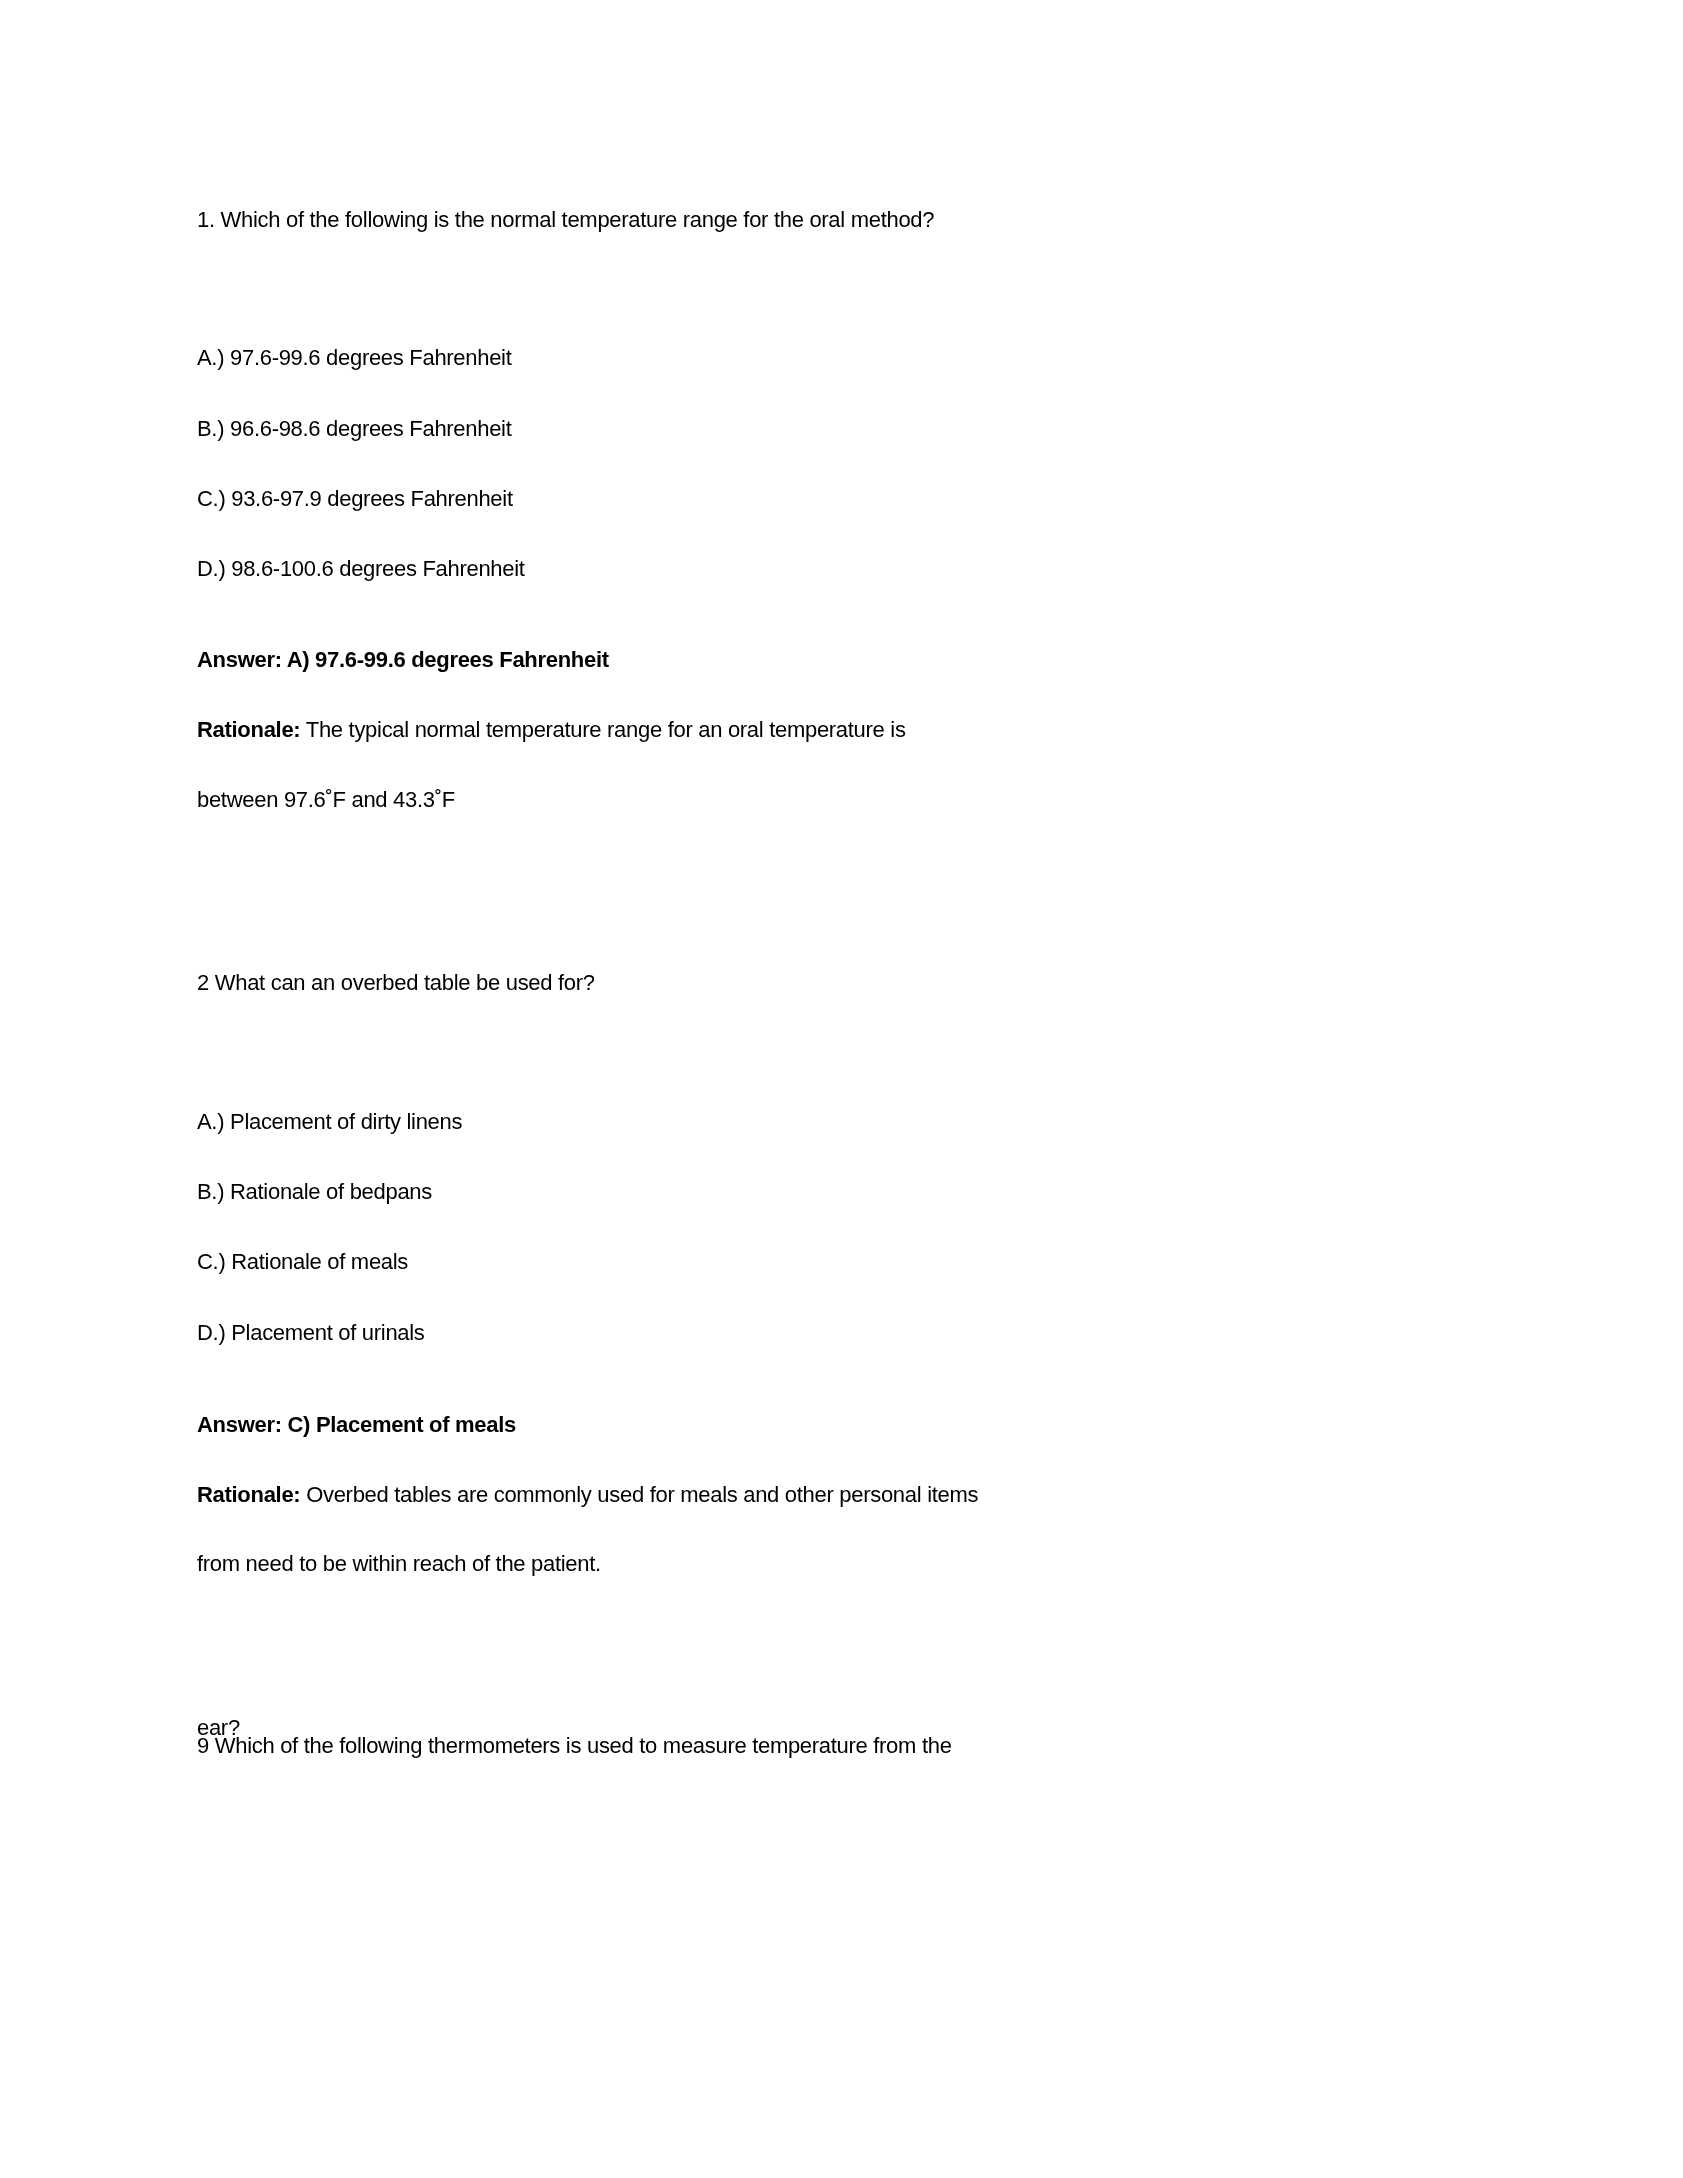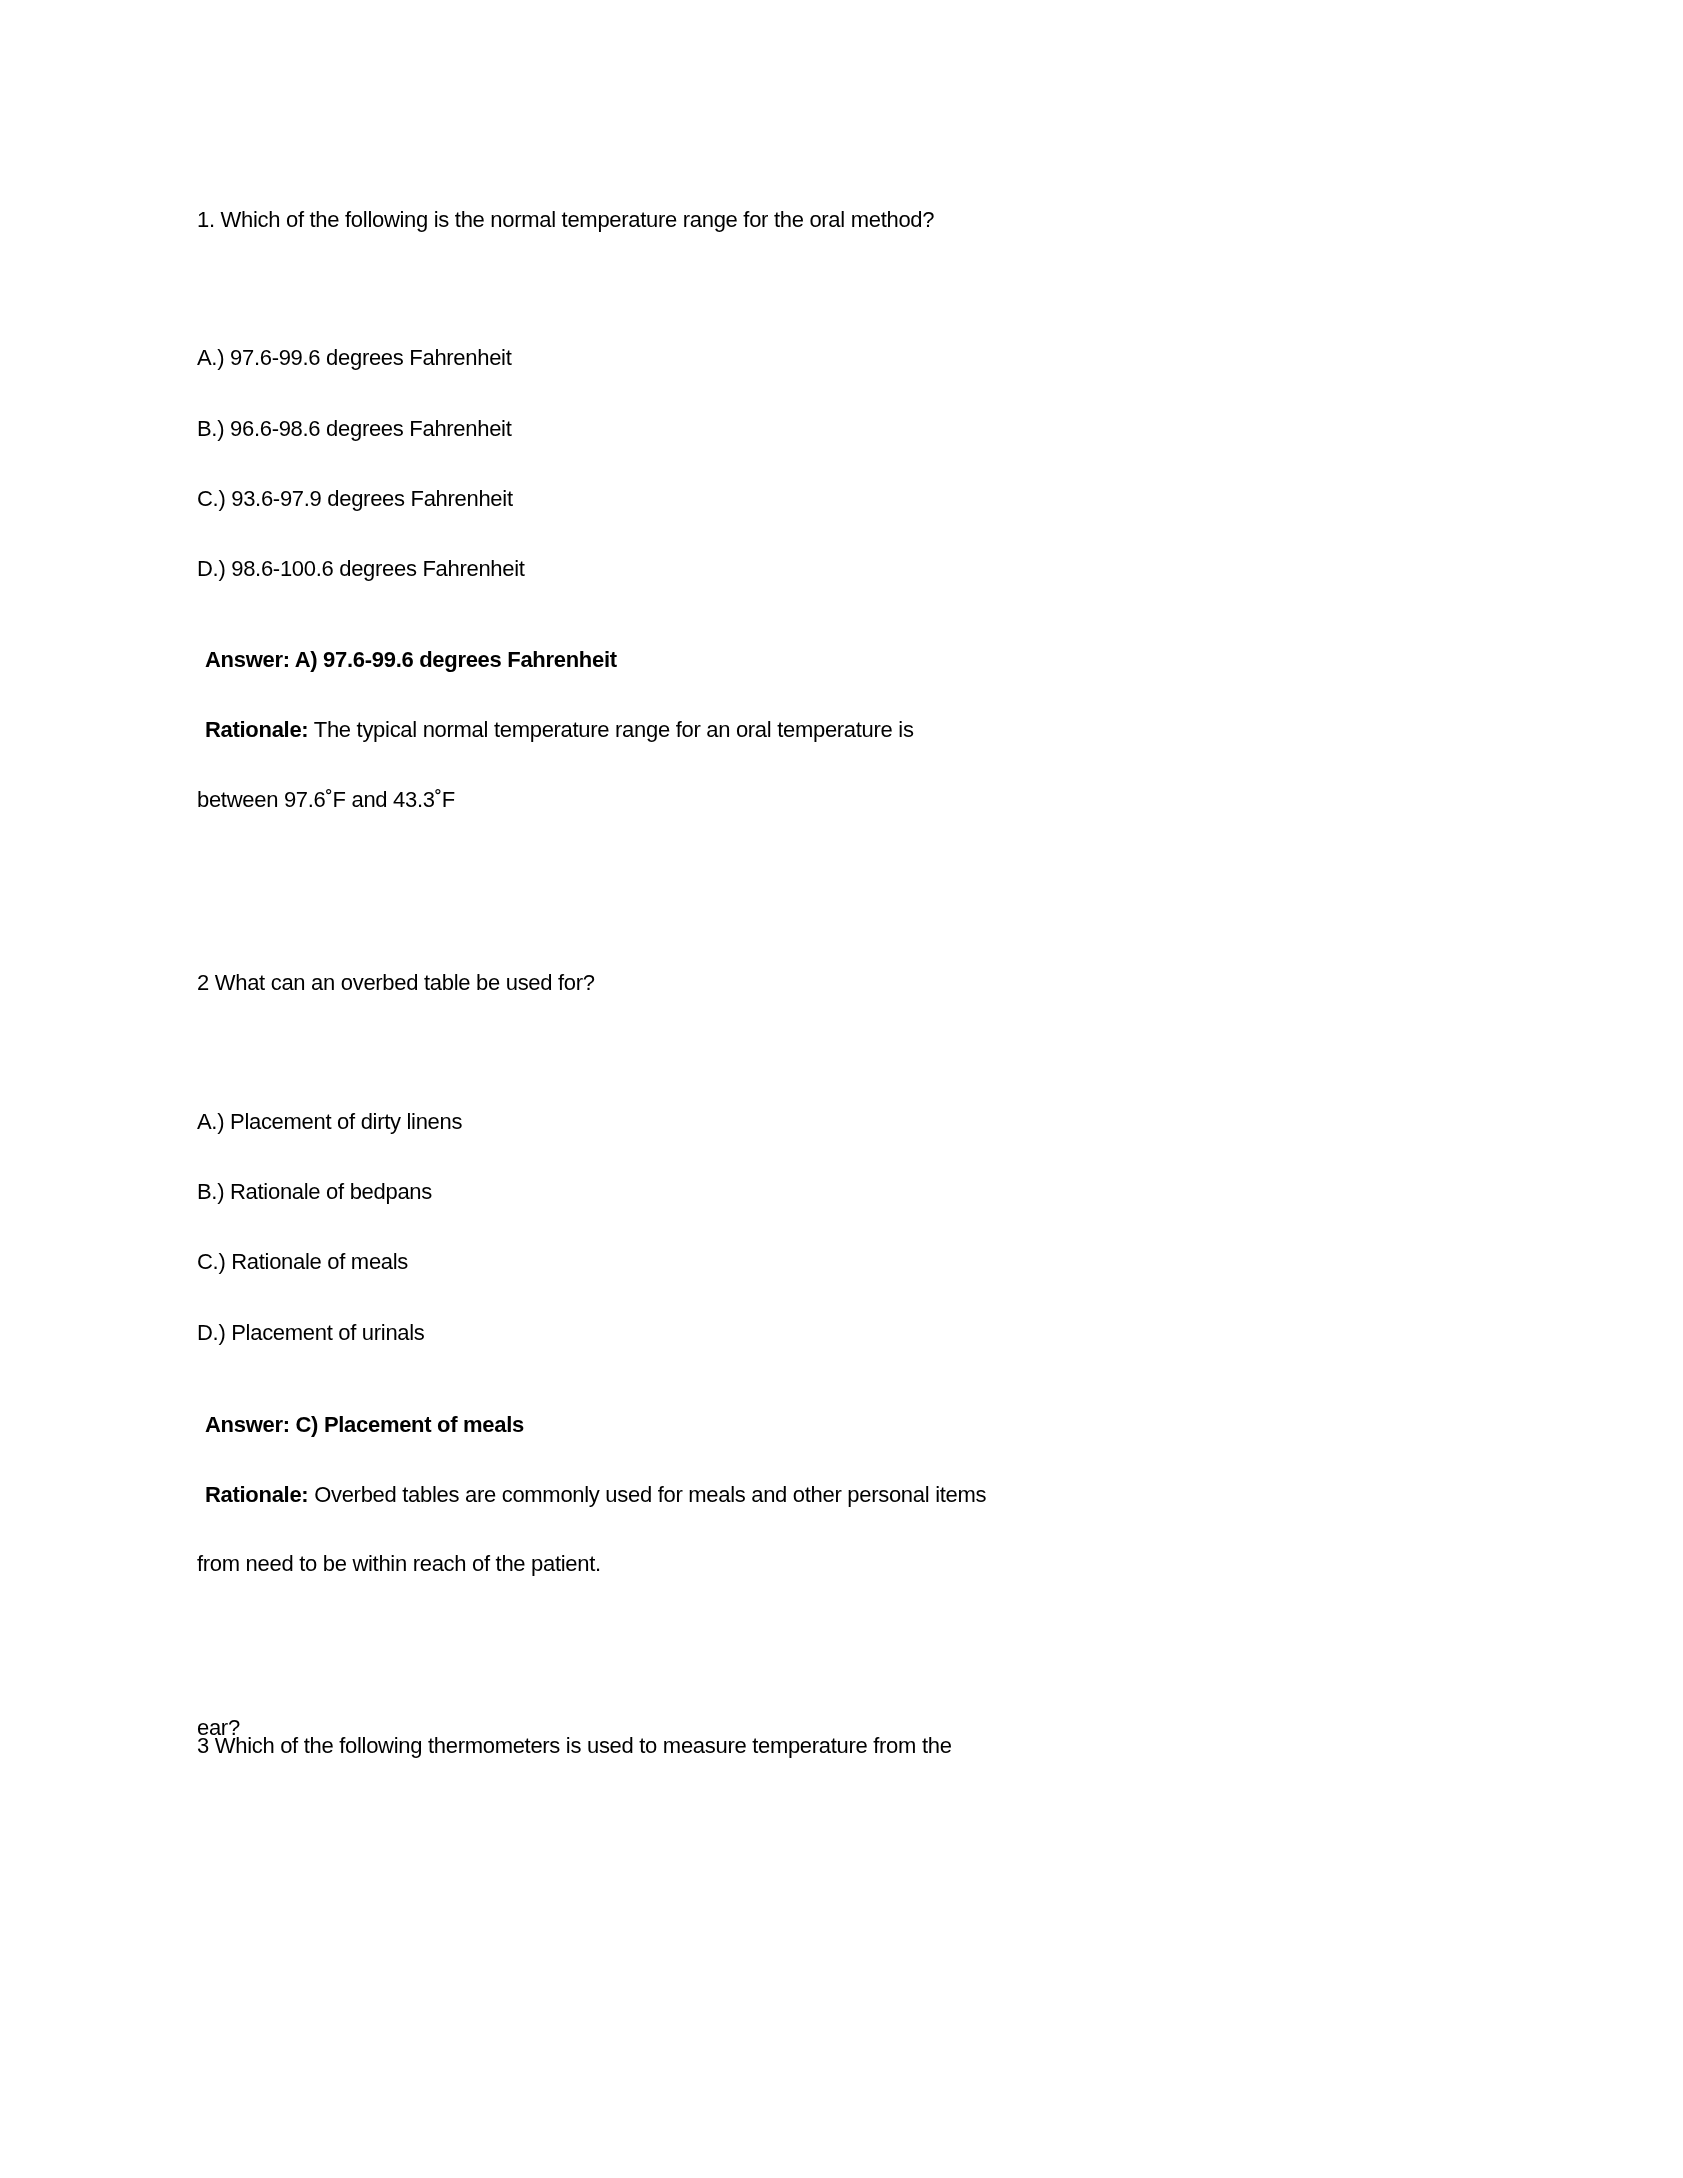--- a/index.html
+++ b/index.html
@@ -1,20 +1,20 @@
 <!DOCTYPE html>
 <html><head>
 <meta charset="utf-8">
 <style>
   html, body { margin: 0; padding: 0; background: #ffffff; }
   body { width: 1683px; height: 2178px; position: relative; overflow: hidden;
          font-family: "Liberation Sans", sans-serif; color: #000; }
   .line { position: absolute; left: 197px; font-size: 22px; line-height: 40px;
           white-space: nowrap; transform: translateY(-50%); letter-spacing: -0.3px; }
-  .bold { font-weight: bold; margin-left: 8px; }
+  .bold { font-weight: bold; }
 </style>
 </head>
 <body>
 
 <div class="line" style="top:220px">1. Which of the following is the normal temperature range for the oral method?</div>
 <div class="line" style="top:358px">A.) 97.6-99.6 degrees Fahrenheit</div>
 <div class="line" style="top:429px">B.) 96.6-98.6 degrees Fahrenheit</div>
 <div class="line" style="top:499px">C.) 93.6-97.9 degrees Fahrenheit</div>
 <div class="line" style="top:569px">D.) 98.6-100.6 degrees Fahrenheit</div>
 <div class="line bold" style="top:660px">Answer: A) 97.6-99.6 degrees Fahrenheit</div>
@@ -23,15 +23,15 @@
 
 <div class="line" style="top:983px">2 What can an overbed table be used for?</div>
 <div class="line" style="top:1122px">A.) Placement of dirty linens</div>
 <div class="line" style="top:1192px">B.) Rationale of bedpans</div>
 <div class="line" style="top:1262px">C.) Rationale of meals</div>
 <div class="line" style="top:1333px">D.) Placement of urinals</div>
 <div class="line bold" style="top:1425px">Answer: C) Placement of meals</div>
 <div class="line" style="top:1495px"><span class="bold">Rationale:</span><span> Overbed tables are commonly used for meals and other personal items</span></div>
 <div class="line" style="top:1564px">from need to be within reach of the patient.</div>
 
-<div class="line" style="top:1746px">3 Which of the following thermometers is used to measure temperature from the</div>
+<div class="line" style="top:1746px">9 Which of the following thermometers is used to measure temperature from the</div>
 <div class="line" style="top:1728px">ear?</div>
 
 
 </body></html>

